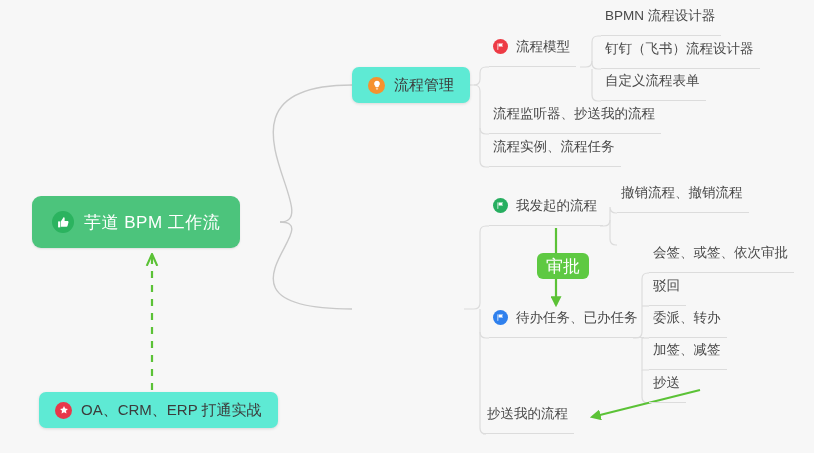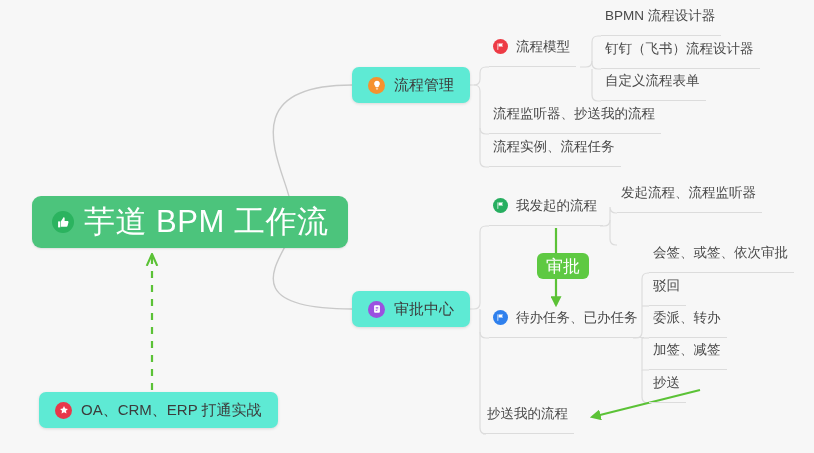--- a/index.html
+++ b/index.html
@@ -38,21 +38,21 @@
   
   .root-node {
     background: #4cc47c;
     border-radius: 9px;
     padding: 0 20px;
     height: 52px;
     box-shadow: 0 1px 2px rgba(0,0,0,0.10);
   }
   .root-label {
     color: #ffffff;
-    font-size: 31px;
+    font-size: 17px;
     letter-spacing: 0.5px;
   }
   .root-icon {
     width: 22px; height: 22px;
     border-radius: 50%;
     background: #2bb35f;
     margin-right: 10px;
     display: flex;
     align-items: center;
     justify-content: center;
@@ -208,44 +208,33 @@
     <span class="node-label">自定义流程表单</span>
   </div>
 
   <div class="node line-node" style="left:489px; top:106px;">
     <span class="node-label">流程监听器、抄送我的流程</span>
   </div>
   <div class="node line-node" style="left:489px; top:139px;">
     <span class="node-label">流程实例、流程任务</span>
   </div>
 
-  <div class="node card-node" style="left:352px; top:291px;">
-    <span class="card-icon" style="background:#9b51e0;">
-      <svg width="10" height="10" viewBox="0 0 24 24" fill="#ffffff">
-        <rect x="5" y="3" width="14" height="18" rx="2.5"></rect>
-        <rect x="8.5" y="7" width="7" height="1.8" rx="0.9" fill="#9b51e0"></rect>
-        <rect x="8.5" y="11" width="7" height="1.8" rx="0.9" fill="#9b51e0"></rect>
-        <rect x="8.5" y="15" width="4.5" height="1.8" rx="0.9" fill="#9b51e0"></rect>
-      </svg>
-    </span>
-    <span class="node-label">审批中心</span>
-  </div>
 
   <div class="node line-node with-icon" style="left:489px; top:198px;">
     <span class="flag-icon" style="background:#27ae60;">
       <svg width="9" height="9" viewBox="0 0 24 24" fill="#ffffff">
         <rect x="4" y="3" width="2" height="18" rx="1"></rect>
         <path d="M7 4h12l-3 4 3 4H7z"></path>
       </svg>
     </span>
     <span class="node-label">我发起的流程</span>
   </div>
 
   <div class="node line-node" style="left:617px; top:185px;">
-    <span class="node-label">发起流程、流程监听器</span>
+    <span class="node-label">撤销流程、撤销流程</span>
   </div>
 
   <div class="node line-node with-icon" style="left:489px; top:310px;">
     <span class="flag-icon" style="background:#2f80ed;">
       <svg width="9" height="9" viewBox="0 0 24 24" fill="#ffffff">
         <rect x="4" y="3" width="2" height="18" rx="1"></rect>
         <path d="M7 4h12l-3 4 3 4H7z"></path>
       </svg>
     </span>
     <span class="node-label">待办任务、已办任务</span>

